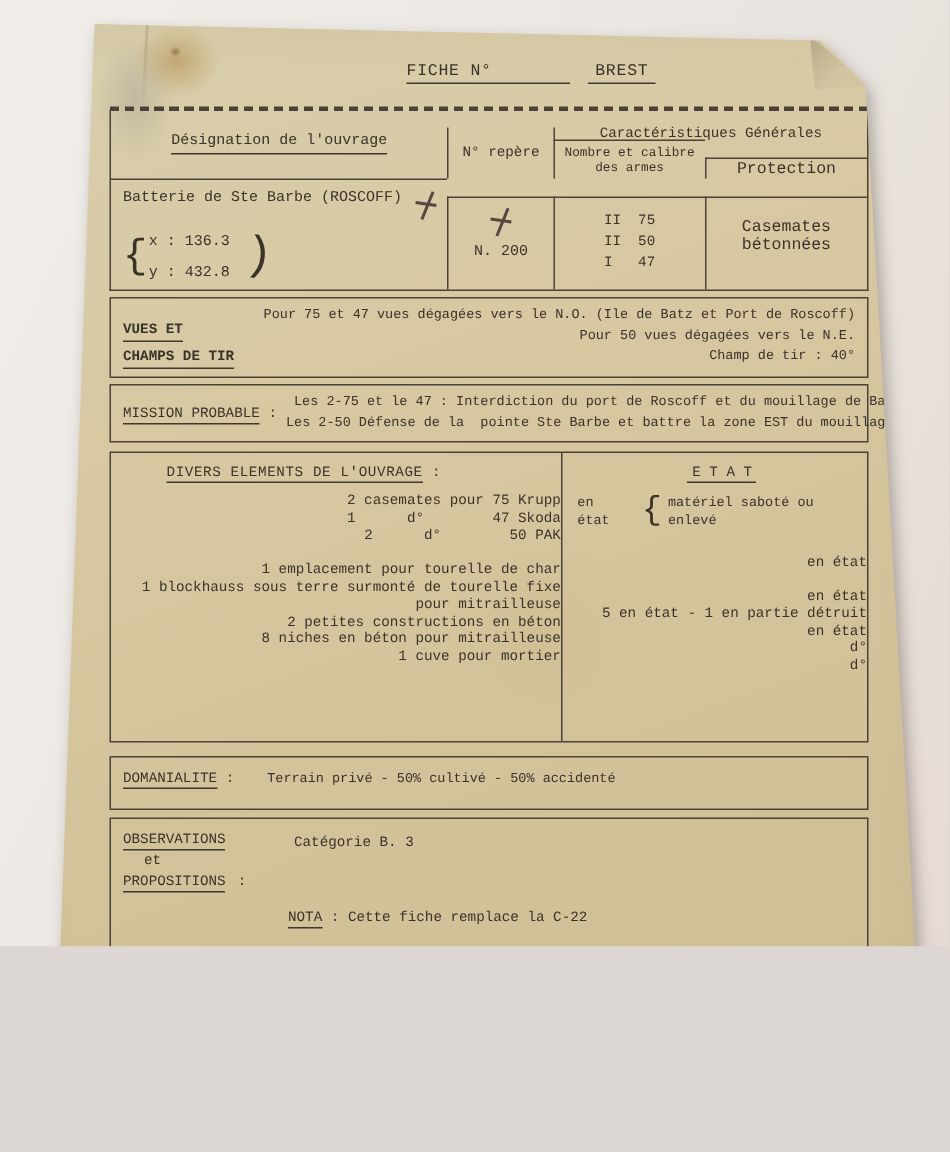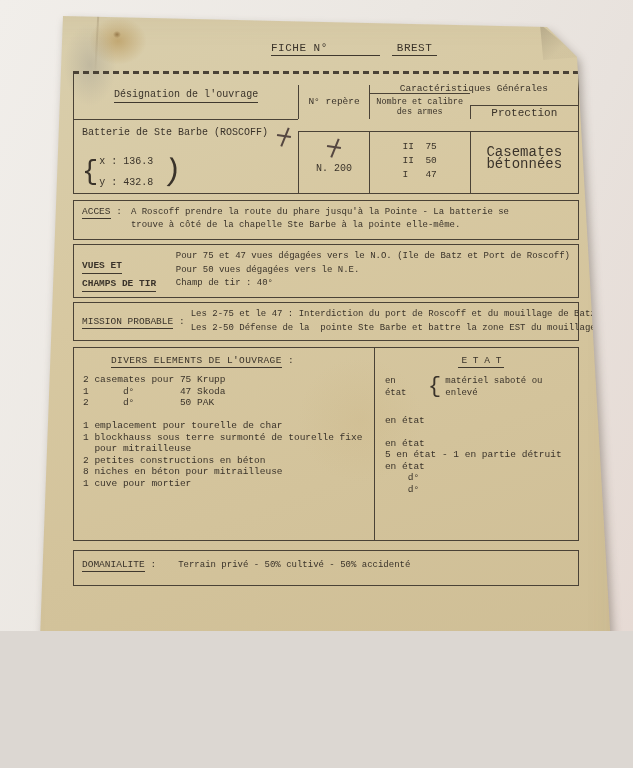--- a/index.html
+++ b/index.html
@@ -41,40 +41,40 @@
   .cB,.cC,.cE,.dB,.dC,.dD{border-left:1.2px solid #4a4236;margin-top:12px;}
   .cD{border-left:1.2px solid #4a4236;}
   .cA{grid-area:1/1/3/2;}
   .cB{grid-area:1/2/3/3;font-size:9.5px;}
   .cC{grid-area:1/3/2/5;font-size:9.5px;}
   .cD{grid-area:2/3/3/4;font-size:8.5px;line-height:10px;padding:1px 2px;border-top:1.2px solid #4a4236;}
   .cE{grid-area:2/4/3/5;font-size:11px;border-top:1.2px solid #4a4236;}
   .dA{grid-area:3/1/4/2;border-top:1.2px solid #4a4236;flex-direction:column;align-items:flex-start;justify-content:flex-start;padding:7px 4px 0 8px;text-align:left;}
   .dB{grid-area:3/2/4/3;border-top:1.2px solid #4a4236;flex-direction:column;justify-content:flex-start;padding-top:4px;}
   .dC{grid-area:3/3/4/4;border-top:1.2px solid #4a4236;flex-direction:column;justify-content:space-between;padding:9px 0 13px;}
-  .dD{grid-area:3/4/4/5;border-top:1.2px solid #4a4236;align-items:flex-start;padding:14px 2px 0;font-size:14px;}
+  .dD{grid-area:3/4/4/5;border-top:1.2px solid #4a4236;align-items:flex-start;padding:14px 2px 0;font-size:11px;}
   .name-row{display:flex;align-items:flex-start;gap:8px;white-space:pre;}
   .coord-wrap{display:flex;align-items:center;margin-top:3px;}
   .coord-labels div,.coord-values div{height:21px;display:flex;align-items:center;white-space:pre;}
   .coord-labels{width:84px;}
   .big-brace{font-size:27px;font-weight:300;line-height:40px;margin-right:1px;}
   .big-paren{font-size:31px;font-weight:300;line-height:44px;margin-left:10px;transform:rotate(6deg);}
   .handmark{position:relative;display:inline-block;width:16px;height:20px;}
   .handmark::before{content:"";position:absolute;left:8px;top:0;width:1.6px;height:20px;background:#554741;transform:rotate(22deg);}
   .handmark::after{content:"";position:absolute;left:1px;top:8px;width:14px;height:1.6px;background:#554741;transform:rotate(8deg);}
   .hm2{margin-bottom:5px;margin-top:2px;}
 
   .box{border:1.2px solid #4a4236;margin-top:4px;padding:5px 8px;font-size:9px;}
   .box-acces{margin-top:6px;display:flex;gap:9px;min-height:28px;}
   .lbl{font-size:9.5px;white-space:pre;}
   .acces-text{width:408px;line-height:12.5px;}
   .box-vues{display:flex;gap:8px;}
   .vues-labels{width:96px;display:flex;flex-direction:column;gap:4px;padding-top:10px;font-weight:bold;}
   .vues-labels span{align-self:flex-start;}
-  .tl{white-space:pre;min-height:11.5px;line-height:11.5px;font-size:9.5px;}
+  .tl{white-space:pre;min-height:11.5px;line-height:11.5px;font-size:9.5px;text-align:right;}
   .vues-lines .tl,.mission-lines .tl{line-height:13.5px;min-height:13.5px;font-size:9px;}
   .box-mission{display:flex;gap:6px;align-items:center;min-height:26px;}
   .mission-label{width:114px;}
 
   .box-divers{margin-top:6px;padding:0;display:grid;grid-template-columns:59.5% 40.5%;min-height:192px;}
   .divers-left{padding:7px 0 0 9px;}
   .divers-title{margin:0 0 7px 28px;font-size:9.5px;letter-spacing:.4px;}
   .divers-right{border-left:1.2px solid #4a4236;padding:7px 0 0 10px;}
   .etat-title{text-align:center;margin-bottom:3px;font-size:9.5px;}
   .etat-title span{padding:0 3px 1px;}
@@ -138,24 +138,20 @@
             <div>N. 200</div>
           </div>
           <div class="cell dC">
               <div class="tl">II  75</div>
               <div class="tl">II  50</div>
               <div class="tl">I   47</div>
             </div>
           <div class="cell dD">Casemates bétonnées</div>
         </div>
 
-        <div class="box box-acces">
-          <span class="lbl"><span class="u">ACCES</span> <span>:</span></span>
-          <div class="acces-text">A Roscoff prendre la route du phare jusqu'à la Pointe - La batterie se trouve à côté de la chapelle Ste Barbe à la pointe elle-même.</div>
-        </div>
 
         <div class="box box-vues">
           <div class="vues-labels lbl">
             <span class="u">VUES ET</span>
             <span class="u">CHAMPS DE TIR</span>
           </div>
           <div class="vues-lines">
               <div class="tl">Pour 75 et 47 vues dégagées vers le N.O. (Ile de Batz et Port de Roscoff)</div>
               <div class="tl">Pour 50 vues dégagées vers le N.E.</div>
               <div class="tl">Champ de tir : 40°</div>
@@ -204,17 +200,26 @@
                 <div class="tl">    d°</div>
               </div>
           </div>
         </div>
 
         <div class="box box-doman">
           <span class="lbl"><span class="u">DOMANIALITE</span> <span>:</span></span>
           <span>Terrain privé - 50% cultivé - 50% accidenté</span>
         </div>
 
+        <div class="box box-obs">
+          <div class="obs-labels">
+            <span class="tlab"><span class="u">OBSERVATIONS</span></span>
+            <span class="tlab obs-et">et</span>
+            <span class="tlab"><span class="u">PROPOSITIONS</span><span class="obs-sep">:</span></span>
+          </div>
+          <div class="obs-value">Catégorie B. 3</div>
+          <div class="nota-row"><span class="u">NOTA</span> <span>: </span><span>Cette fiche remplace la C-22</span></div>
+        </div>
 
       </div>
     </div>
   </div>
 </div>
 
 </body></html>

